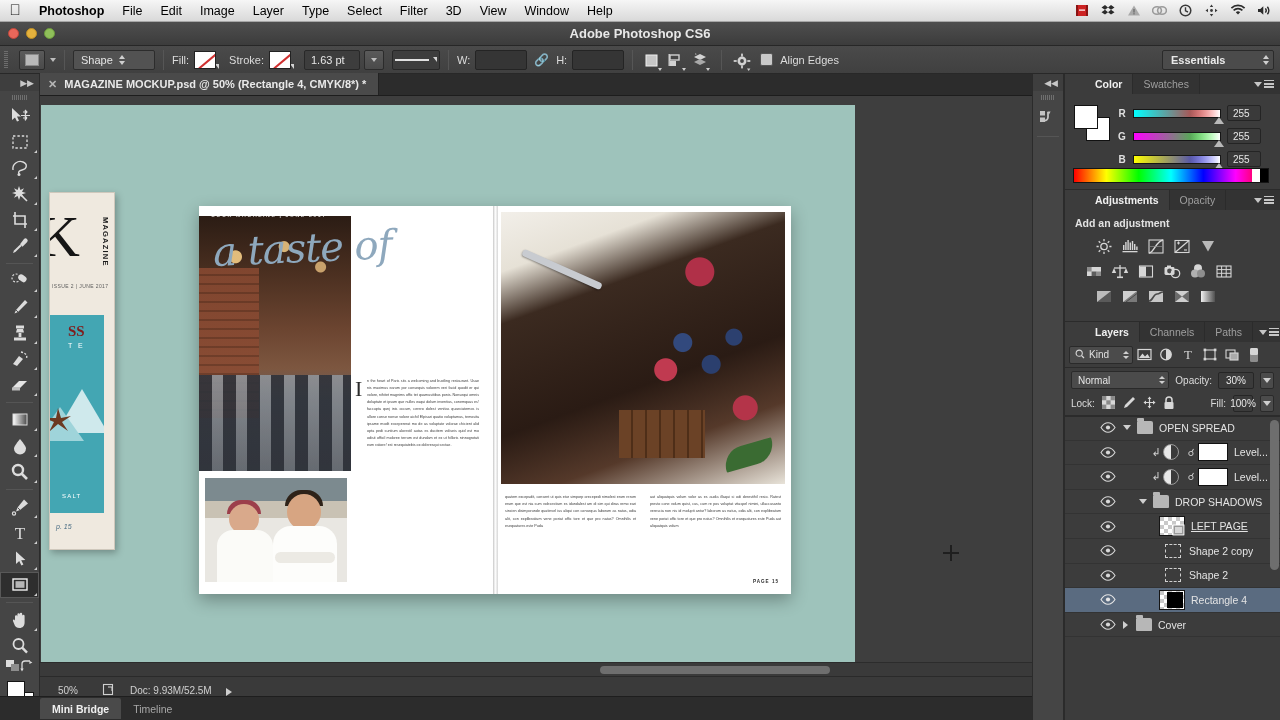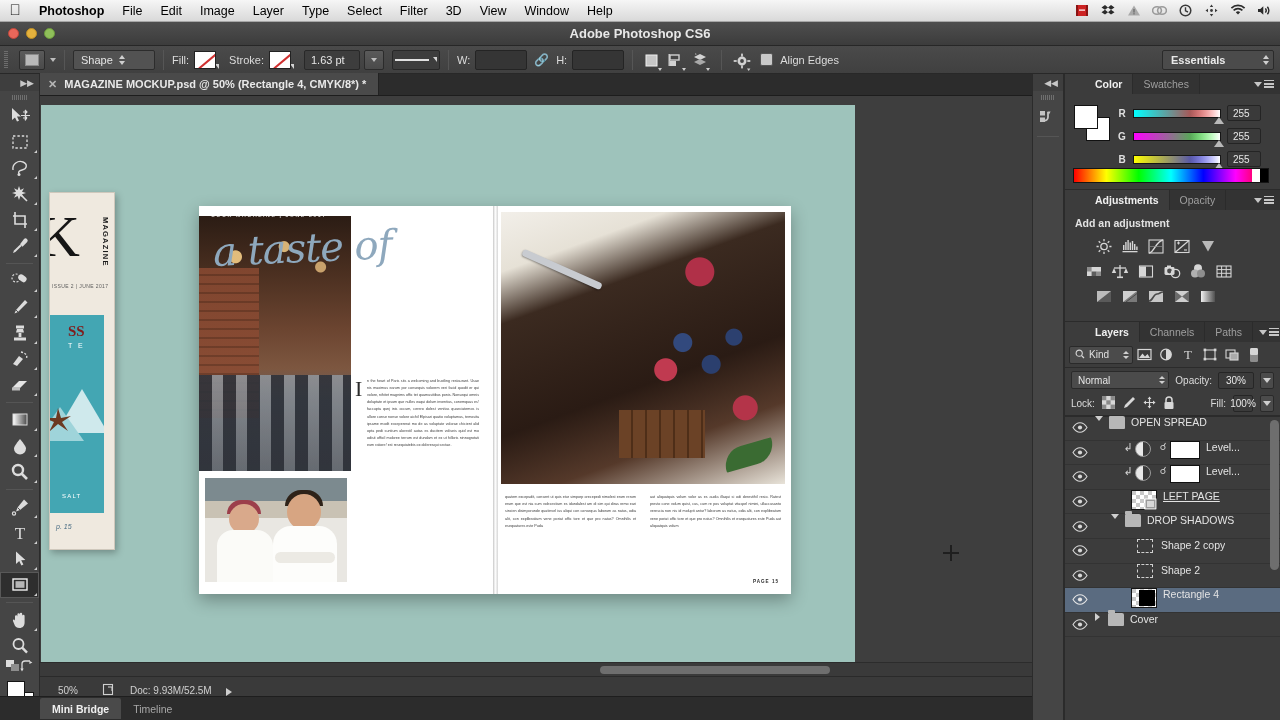--- a/index.html
+++ b/index.html
@@ -379,22 +379,22 @@
     display:flex;align-items:center;padding:0 3px 0 6px; font-size:10px; color:#e6e6e6;}
   .blend .stepper{ margin-left:auto;}
   .opc-lbl{ font-size:10px;color:#dcdcdc;}
   .opc-val{ width:36px;height:17px;background:#3b3b3b;border:1px solid #262626;border-radius:2px;
     color:#e8e8e8;font-size:10px;display:flex;align-items:center;justify-content:center;}
   .tinydrop{ width:14px;height:17px;background:#4b4b4b;border:1px solid #2a2a2a;border-radius:2px;
     display:flex;align-items:center;justify-content:center;}
   .lock-row{ height:24px; display:flex; align-items:center; padding:0 6px; gap:7px;
     border-bottom:1px solid #2b2b2b;}
   .layerlist{ height:262px; overflow:hidden; position:absolute; left:0; right:0; }
-  .lrow{ height:24.6px; display:flex; border-bottom:1px solid #333;
-    position:relative; }
+  .lrow{ height:24.6px; display:flex; align-items:center; border-bottom:1px solid #333;
+    position:relative;padding-left:28px; }
   .lrow.sel{ background:#5a6b80; }
   .eye{ width:30px; display:flex; align-items:center; justify-content:center; }
   .lthumb{ width:26px;height:20px; border:1px solid #151515; margin-right:6px;
     background:
       repeating-conic-gradient(#ffffff 0 25%, #c9c9c9 0 50%) 0 0/8px 8px;
     position:relative; flex:none;}
   .lthumb.black:after{ content:""; position:absolute; left:7px; top:1px; right:1px; bottom:1px; background:#000;}
   .lname{ font-size:10.5px; color:#e3e3e3; white-space:nowrap; overflow:hidden;}
   .lname.u{ text-decoration:underline; }
   .folder{ width:16px;height:13px; background:#b7b7b7; border-radius:1px 2px 1px 1px; margin-right:6px;
@@ -1271,86 +1271,86 @@
           <span class="lname">Level...</span>
         </div>
 
         <div class="lrow">
           <span class="eye">
             <svg width="16" height="11" viewBox="0 0 16 11">
                 <path d="M8 0.8 C12 0.8 15 5.5 15 5.5 C15 5.5 12 10.2 8 10.2 C4 10.2 1 5.5 1 5.5 C1 5.5 4 0.8 8 0.8 Z" fill="none" stroke="#d8d8d8" stroke-width="1.1"></path>
                 <circle cx="8" cy="5.5" r="2.1" fill="#d8d8d8"></circle>
               </svg>
           </span>
+          <span style="width:16px"></span>
+          <span class="triD" style="margin-right:6px"></span>
+          <span class="folder"></span>
+          <span class="lname">DROP SHADOWS</span>
+        </div>
+
+        <div class="lrow">
+          <span class="eye">
+            <svg width="16" height="11" viewBox="0 0 16 11">
+                <path d="M8 0.8 C12 0.8 15 5.5 15 5.5 C15 5.5 12 10.2 8 10.2 C4 10.2 1 5.5 1 5.5 C1 5.5 4 0.8 8 0.8 Z" fill="none" stroke="#d8d8d8" stroke-width="1.1"></path>
+                <circle cx="8" cy="5.5" r="2.1" fill="#d8d8d8"></circle>
+              </svg>
+          </span>
           <span style="width:36px"></span>
           <span class="lthumb">
             <svg style="position:absolute;right:-1px;bottom:-1px" width="13" height="12" viewBox="0 0 13 12">
                 <rect x="1" y="1" width="11" height="10" fill="#9a9a9a" stroke="#fff" stroke-width="1"></rect>
                 <rect x="3" y="3" width="7" height="6" fill="#d8d8d8"></rect>
               </svg>
           </span>
           <span class="lname u">LEFT PAGE</span>
         </div>
 
         <div class="lrow">
           <span class="eye">
             <svg width="16" height="11" viewBox="0 0 16 11">
                 <path d="M8 0.8 C12 0.8 15 5.5 15 5.5 C15 5.5 12 10.2 8 10.2 C4 10.2 1 5.5 1 5.5 C1 5.5 4 0.8 8 0.8 Z" fill="none" stroke="#d8d8d8" stroke-width="1.1"></path>
                 <circle cx="8" cy="5.5" r="2.1" fill="#d8d8d8"></circle>
               </svg>
           </span>
-          <span style="width:16px"></span>
-          <span class="triD" style="margin-right:6px"></span>
-          <span class="folder"></span>
-          <span class="lname">DROP SHADOWS</span>
+          <span style="width:42px"></span>
+          <span class="shapethumb"></span>
+          <span class="lname">Shape 2 copy</span>
         </div>
 
         <div class="lrow">
           <span class="eye">
             <svg width="16" height="11" viewBox="0 0 16 11">
                 <path d="M8 0.8 C12 0.8 15 5.5 15 5.5 C15 5.5 12 10.2 8 10.2 C4 10.2 1 5.5 1 5.5 C1 5.5 4 0.8 8 0.8 Z" fill="none" stroke="#d8d8d8" stroke-width="1.1"></path>
                 <circle cx="8" cy="5.5" r="2.1" fill="#d8d8d8"></circle>
               </svg>
           </span>
           <span style="width:42px"></span>
           <span class="shapethumb"></span>
-          <span class="lname">Shape 2 copy</span>
+          <span class="lname">Shape 2</span>
+        </div>
+
+        <div class="lrow sel">
+          <span class="eye">
+            <svg width="16" height="11" viewBox="0 0 16 11">
+                <path d="M8 0.8 C12 0.8 15 5.5 15 5.5 C15 5.5 12 10.2 8 10.2 C4 10.2 1 5.5 1 5.5 C1 5.5 4 0.8 8 0.8 Z" fill="none" stroke="#e6e6e6" stroke-width="1.1"></path>
+                <circle cx="8" cy="5.5" r="2.1" fill="#e6e6e6"></circle>
+              </svg>
+          </span>
+          <span style="width:36px"></span>
+          <span class="lthumb black"></span>
+          <span class="lname">Rectangle 4</span>
         </div>
 
         <div class="lrow">
           <span class="eye">
             <svg width="16" height="11" viewBox="0 0 16 11">
                 <path d="M8 0.8 C12 0.8 15 5.5 15 5.5 C15 5.5 12 10.2 8 10.2 C4 10.2 1 5.5 1 5.5 C1 5.5 4 0.8 8 0.8 Z" fill="none" stroke="#d8d8d8" stroke-width="1.1"></path>
                 <circle cx="8" cy="5.5" r="2.1" fill="#d8d8d8"></circle>
               </svg>
           </span>
-          <span style="width:42px"></span>
-          <span class="shapethumb"></span>
-          <span class="lname">Shape 2</span>
-        </div>
-
-        <div class="lrow sel">
-          <span class="eye">
-            <svg width="16" height="11" viewBox="0 0 16 11">
-                <path d="M8 0.8 C12 0.8 15 5.5 15 5.5 C15 5.5 12 10.2 8 10.2 C4 10.2 1 5.5 1 5.5 C1 5.5 4 0.8 8 0.8 Z" fill="none" stroke="#e6e6e6" stroke-width="1.1"></path>
-                <circle cx="8" cy="5.5" r="2.1" fill="#e6e6e6"></circle>
-              </svg>
-          </span>
-          <span style="width:36px"></span>
-          <span class="lthumb black"></span>
-          <span class="lname">Rectangle 4</span>
-        </div>
-
-        <div class="lrow">
-          <span class="eye">
-            <svg width="16" height="11" viewBox="0 0 16 11">
-                <path d="M8 0.8 C12 0.8 15 5.5 15 5.5 C15 5.5 12 10.2 8 10.2 C4 10.2 1 5.5 1 5.5 C1 5.5 4 0.8 8 0.8 Z" fill="none" stroke="#d8d8d8" stroke-width="1.1"></path>
-                <circle cx="8" cy="5.5" r="2.1" fill="#d8d8d8"></circle>
-              </svg>
-          </span>
           <span class="triR" style="margin-right:8px"></span>
           <span class="folder"></span>
           <span class="lname">Cover</span>
         </div>
 
         <div class="lscroll">
             <div class="th"></div>
           </div>
       </div>
     </div>

